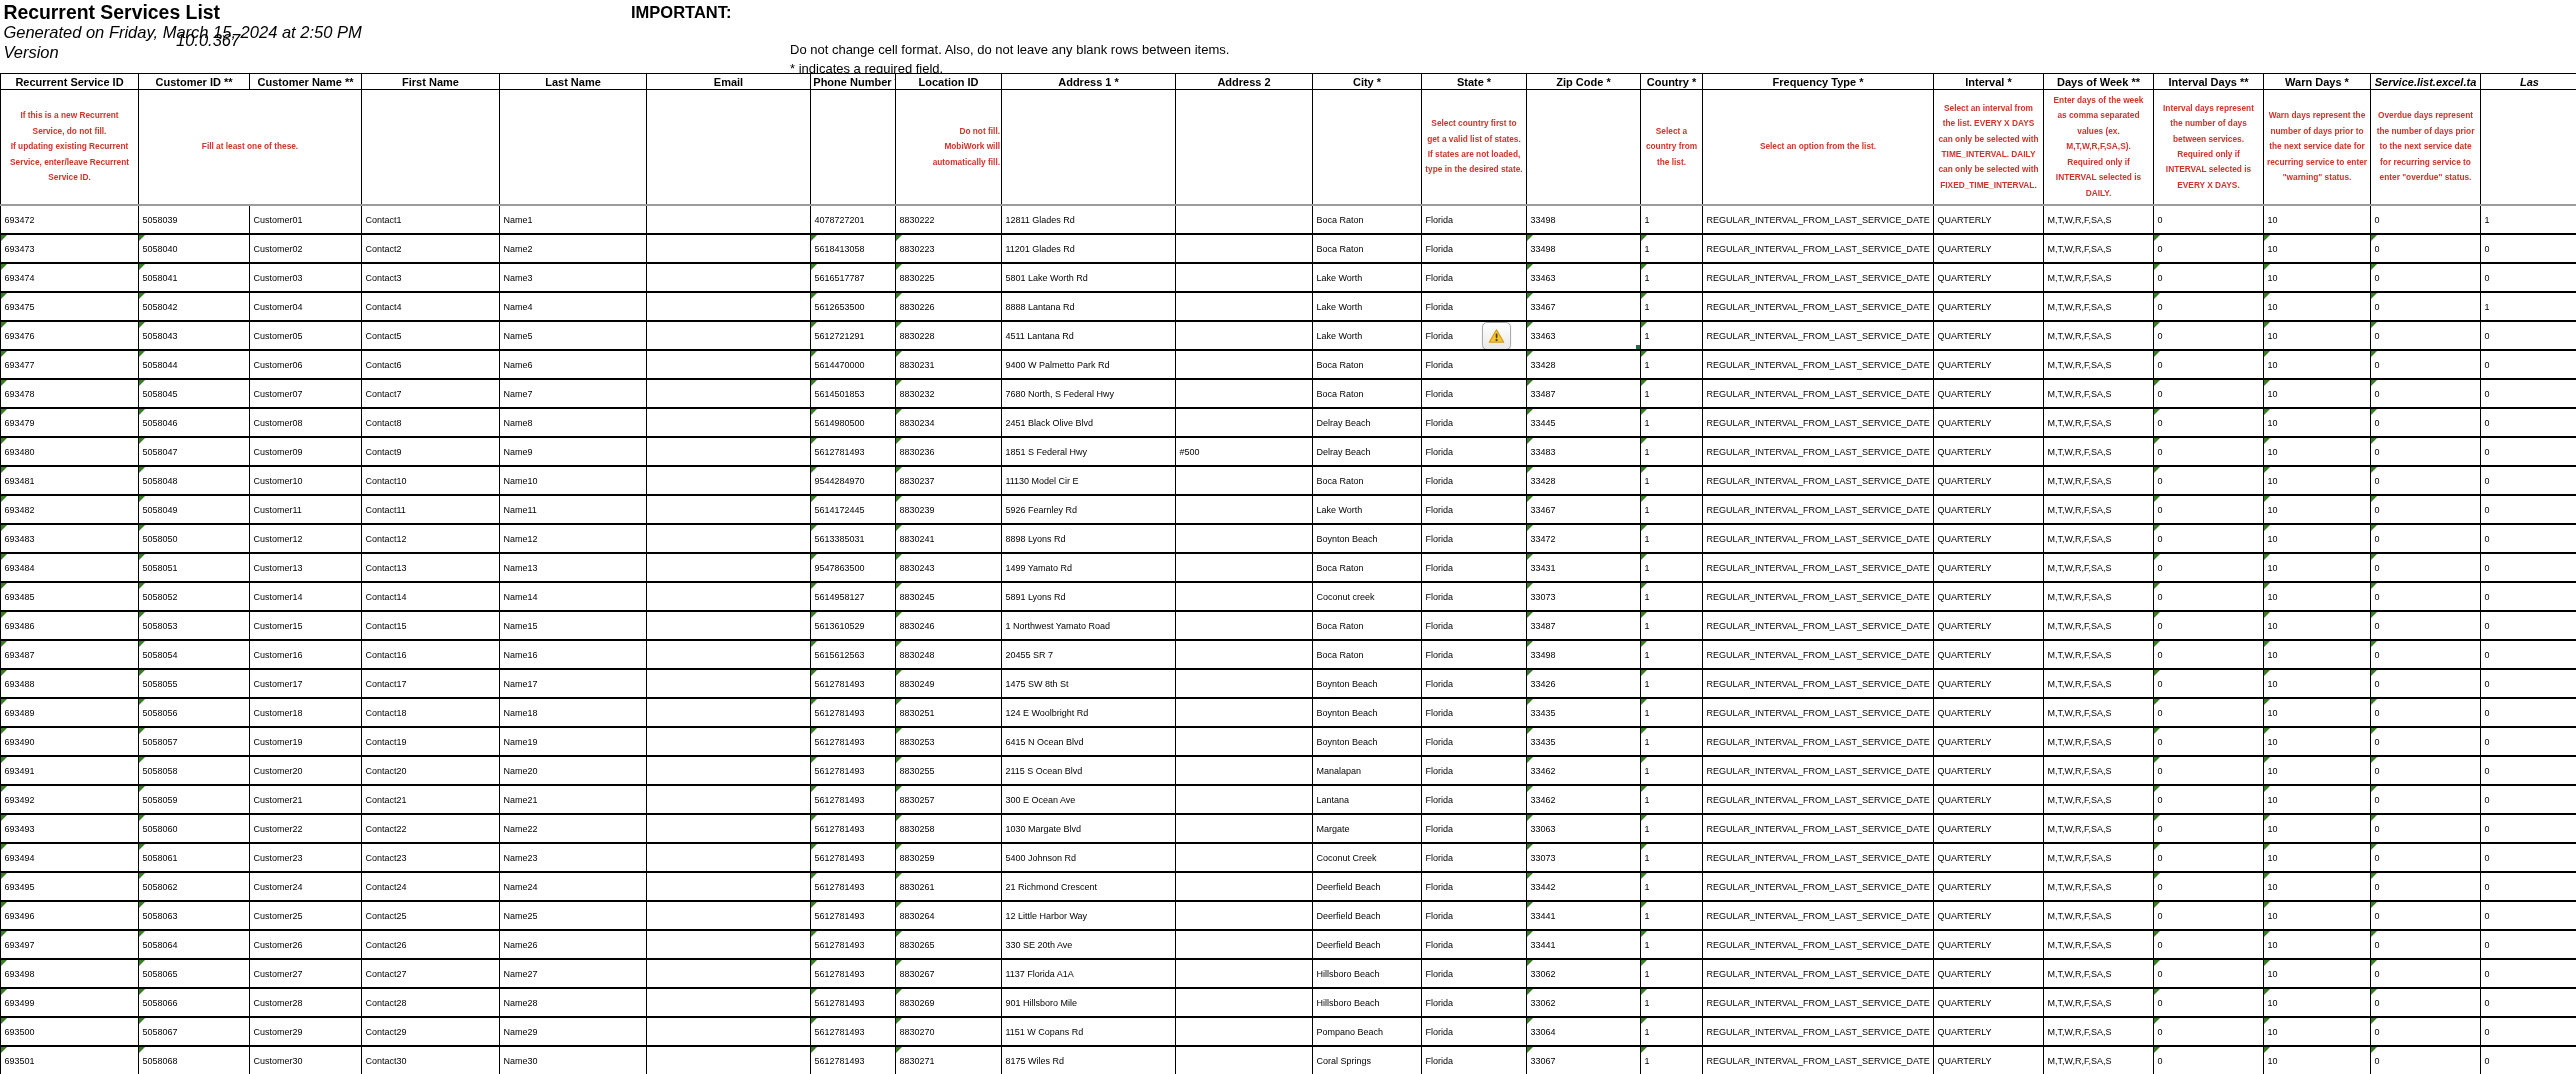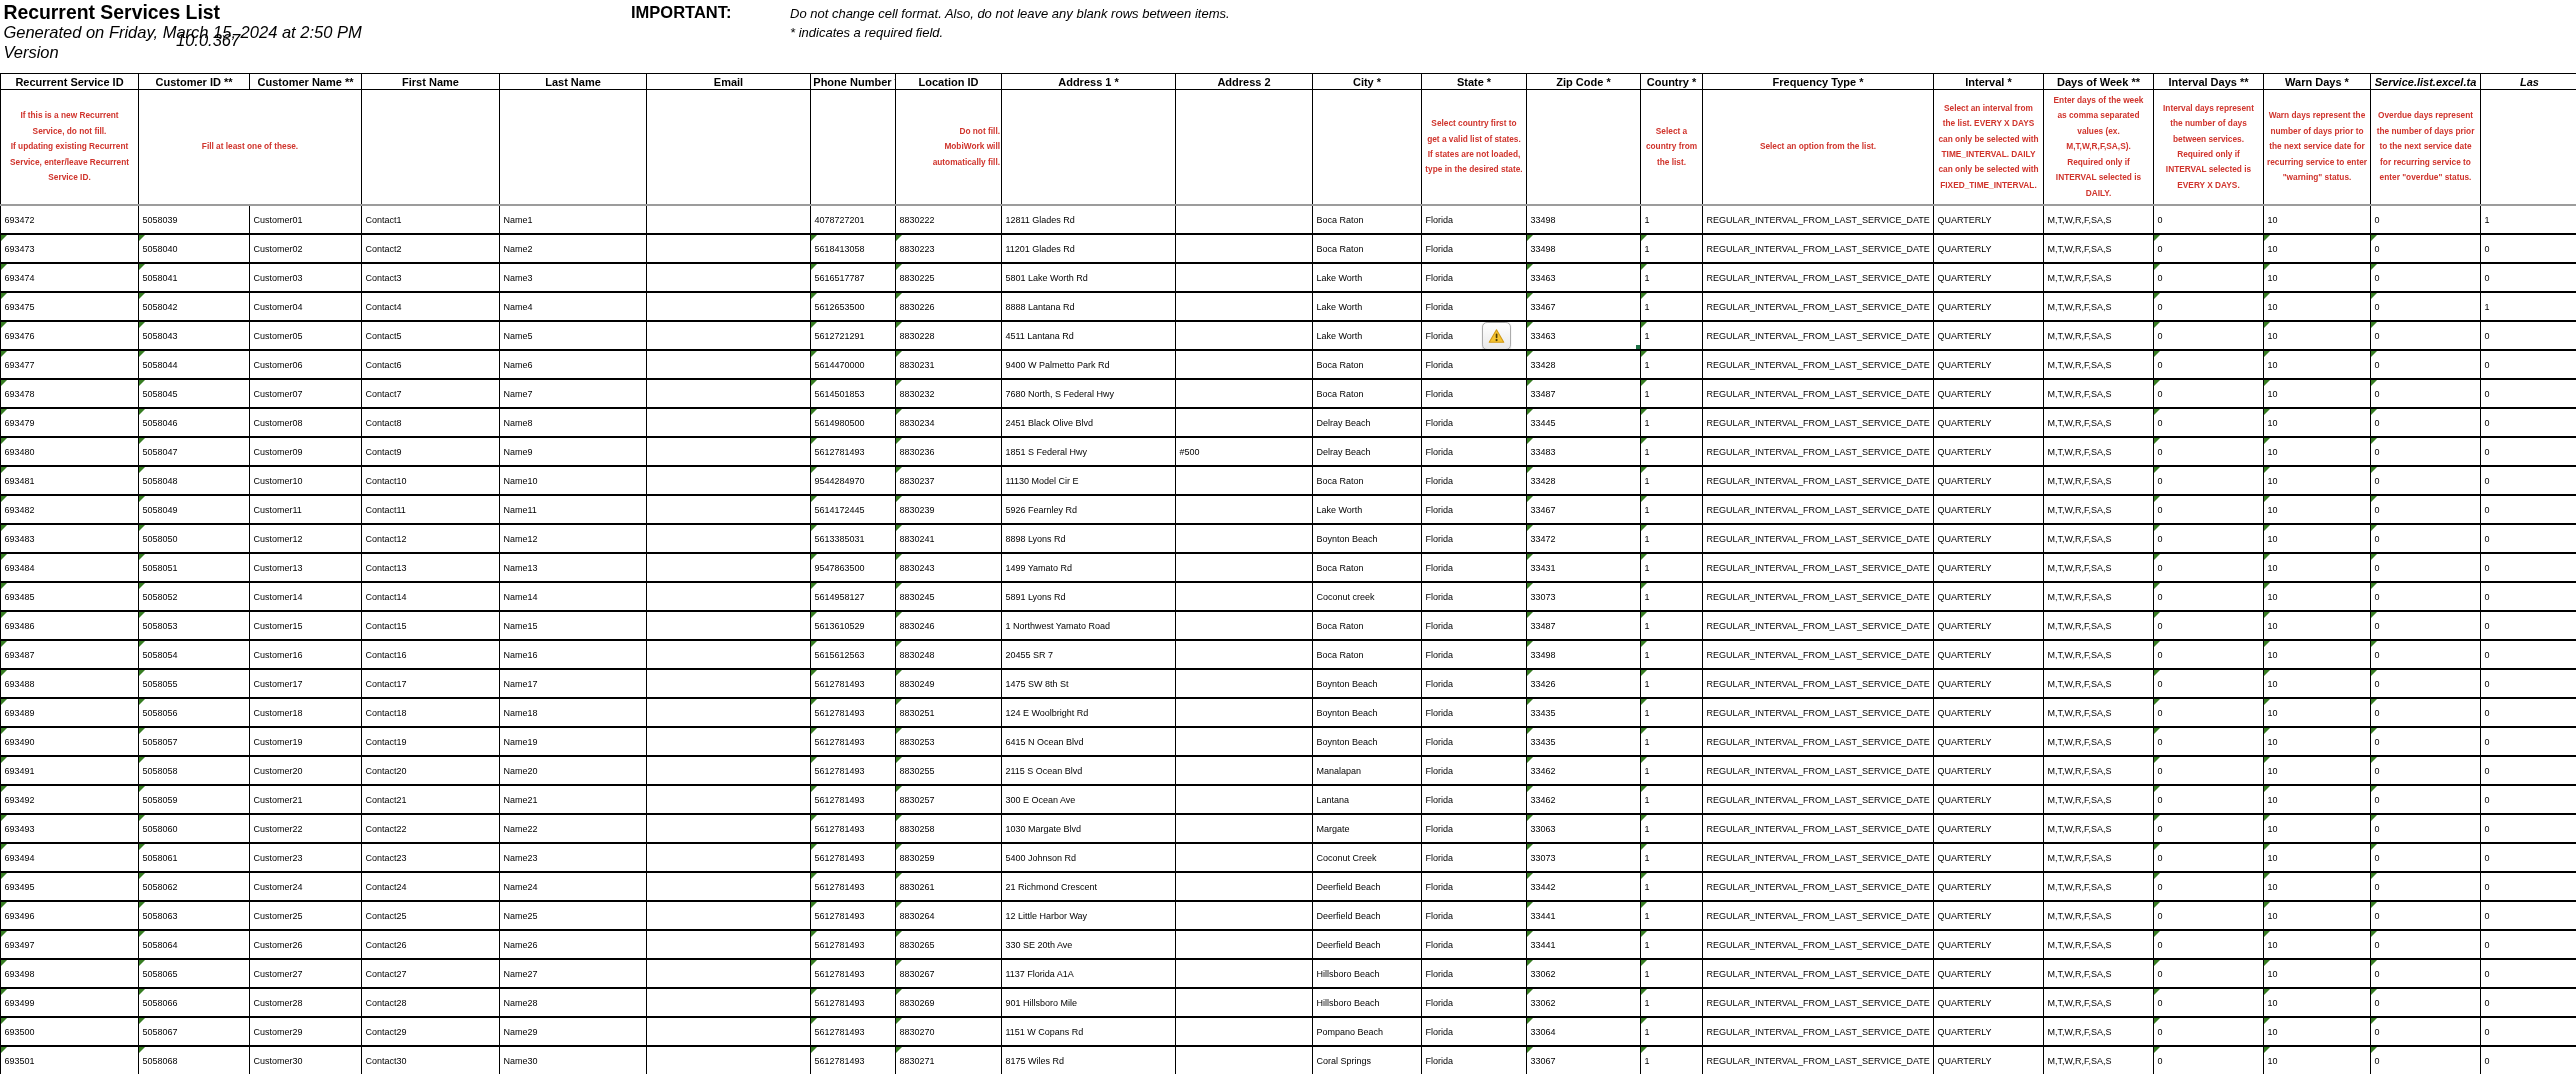--- a/index.html
+++ b/index.html
@@ -2,21 +2,21 @@
 <html style="font-size:9px"><head>
 <meta charset="utf-8">
 <style>
   html,body{margin:0;padding:0;background:#fff;}
   .canvas{position:relative;width:2576px;height:1075px;overflow:hidden;background:#fff;
           font-family:"Liberation Sans",sans-serif;color:#000;}
   .abs{position:absolute;white-space:nowrap;}
   .doc-title{font-size:19.4px;font-weight:bold;}
   .doc-sub{font-size:16.5px;font-style:italic;}
   .important{font-size:16.5px;font-weight:bold;}
-  .note{font-size:13px;font-style:italic;}
+  .note{font-size:13px;margin-top:36px;}
 
   table.sheet{position:absolute;top:73px;left:0;width:2576px;border-collapse:collapse;table-layout:fixed;background:#fff;}
   table.sheet th{border:1.1px solid #000;border-bottom-width:1.7px;height:15px;font-size:11px;font-weight:bold;
     text-align:center;padding:0 2.3px;white-space:nowrap;overflow:hidden;margin-left:48px;}
   th.left-clip{text-align:left;padding-left:80px;font-style:italic;}
   tr.inst td{height:112px;border:0.9px solid #000;border-bottom:2.3px solid #9c9c9c;vertical-align:middle;
     text-align:center;font-size:8.3px;font-weight:bold;line-height:15.4px;white-space:pre-line;overflow:hidden;}
   tbody.data td{height:27px;border:0.9px solid #000;border-bottom:2px solid #000;font-size:9px;
     padding:0 3.4px;vertical-align:middle;white-space:nowrap;overflow:hidden;position:relative;}
   td.clip-col{padding-left:83px;}

